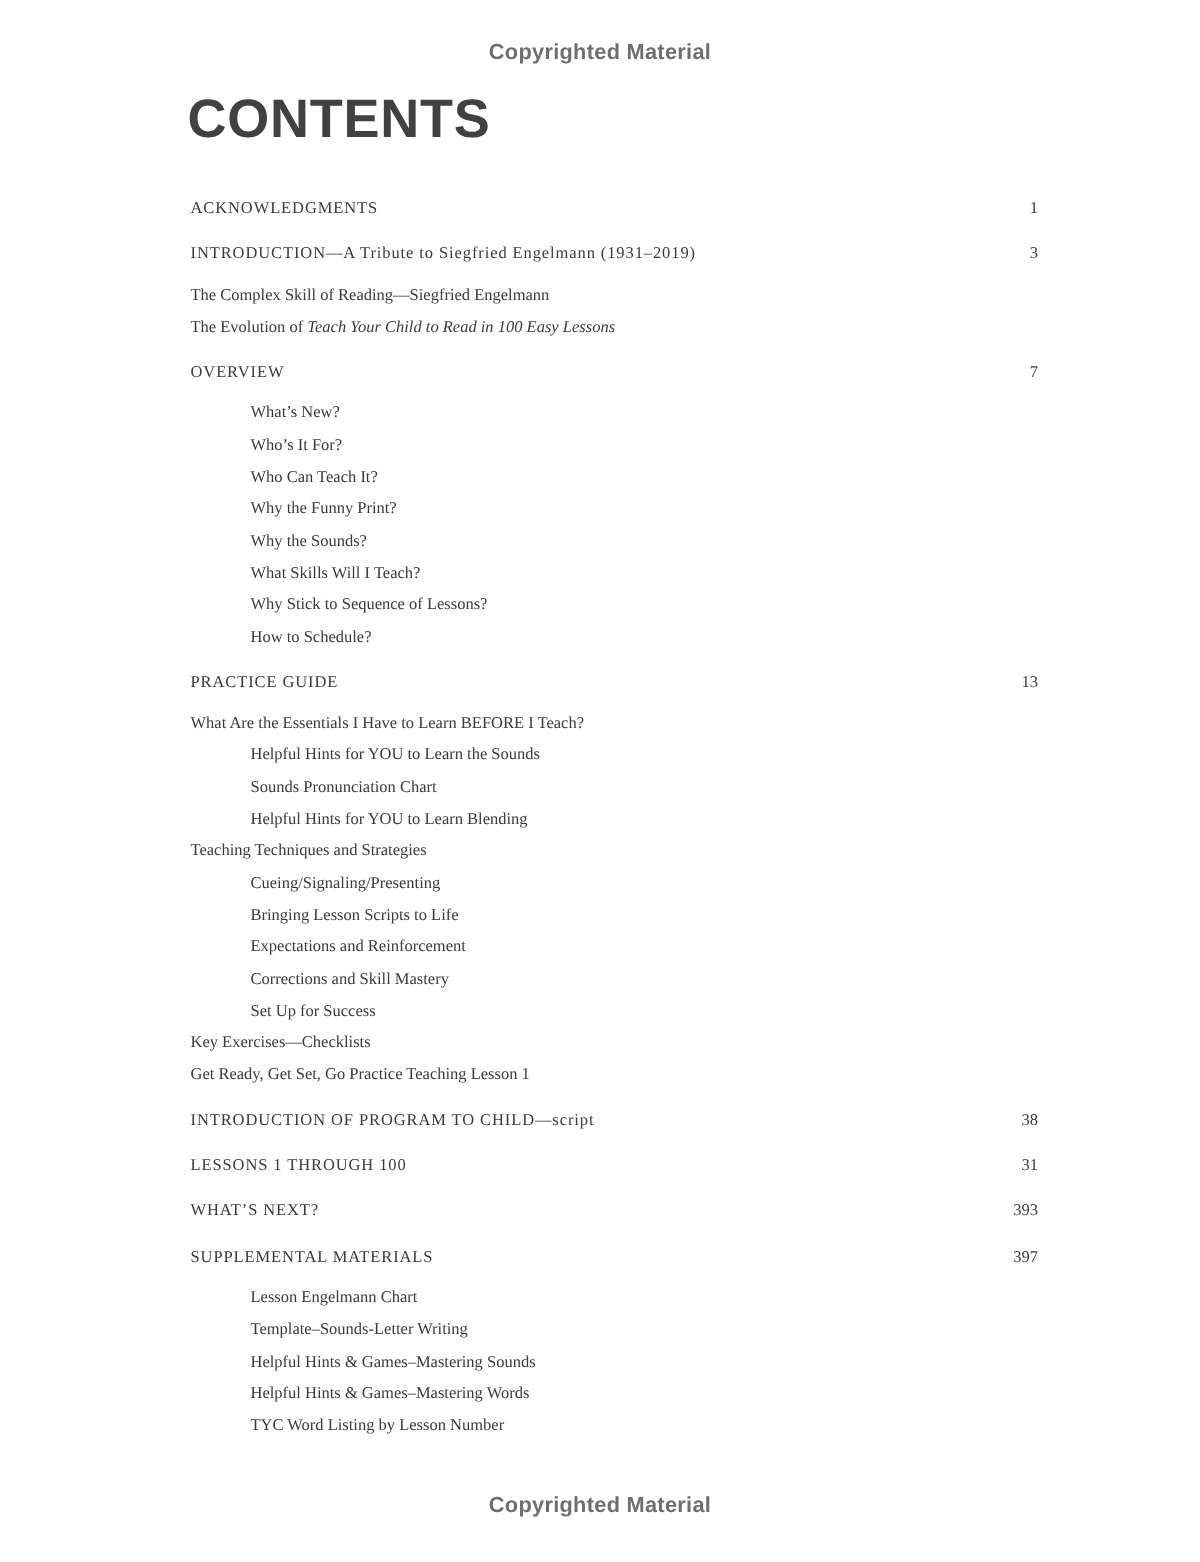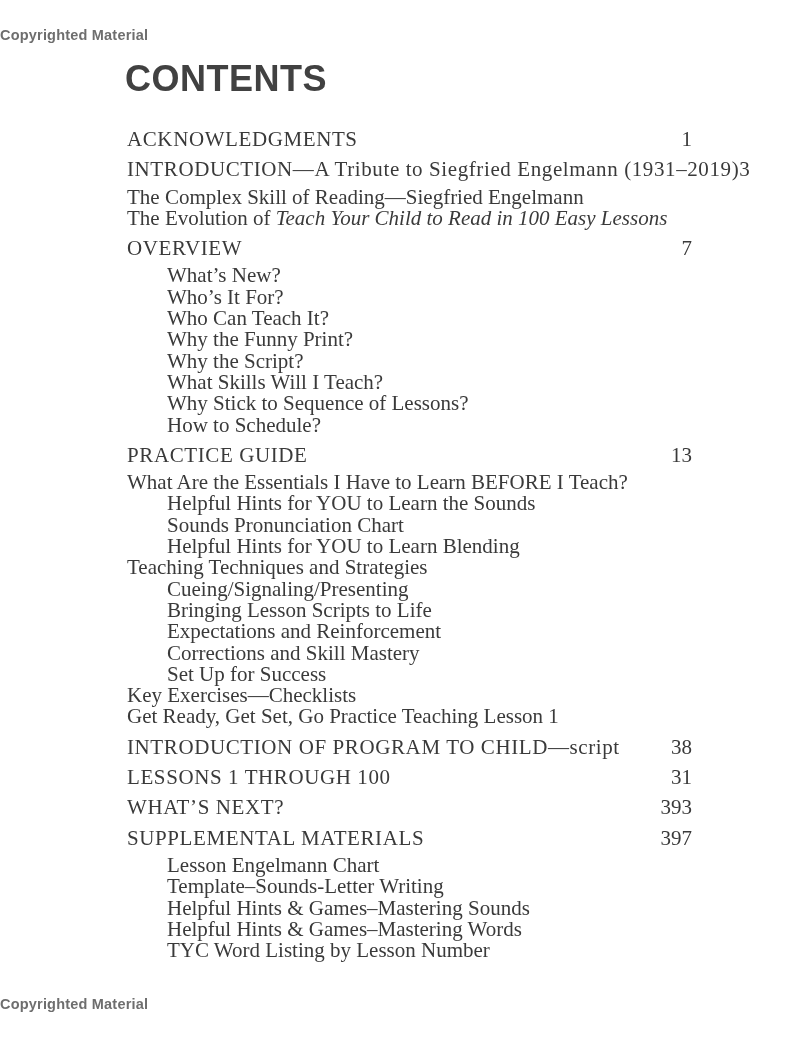--- a/index.html
+++ b/index.html
@@ -15,20 +15,21 @@
     font-family: "Liberation Serif", serif;
     color: #3a3a3a;
     overflow: hidden;
   }
   .copyright-notice {
     font-family: "Liberation Sans", sans-serif;
     font-weight: 700;
     font-size: 14.5px;
     letter-spacing: 0.2px;
     color: #6e6e6e;
+    text-align: center;
   }
   .copyright-top {
     padding-top: 27px;
   }
   .copyright-bottom {
     position: absolute;
     left: 0;
     right: 0;
     top: 996px;
   }
@@ -42,21 +43,21 @@
     margin: 16px 0 0 125px;
   }
   .toc {
     margin: 30px 0 0 127px;
     width: 565px;
   }
   .toc-row {
     display: flex;
     justify-content: space-between;
     align-items: center;
-    font-size: 21px;
+    font-size: 11px;
     line-height: 21.3px;
   }
   .toc-row.level-0 {
     margin-top: 9px;
     margin-bottom: 6px;
     letter-spacing: 0.6px;
   }
   .toc-row.level-0:first-child {
     margin-top: 0;
   }
@@ -109,21 +110,21 @@
       <div class="toc-row level-2">
         <span class="toc-label">Who’s It For?</span>
       </div>
       <div class="toc-row level-2">
         <span class="toc-label">Who Can Teach It?</span>
       </div>
       <div class="toc-row level-2">
         <span class="toc-label">Why the Funny Print?</span>
       </div>
       <div class="toc-row level-2">
-        <span class="toc-label">Why the Script?</span>
+        <span class="toc-label">Why the Sounds?</span>
       </div>
       <div class="toc-row level-2">
         <span class="toc-label">What Skills Will I Teach?</span>
       </div>
       <div class="toc-row level-2">
         <span class="toc-label">Why Stick to Sequence of Lessons?</span>
       </div>
       <div class="toc-row level-2">
         <span class="toc-label">How to Schedule?</span>
       </div>

